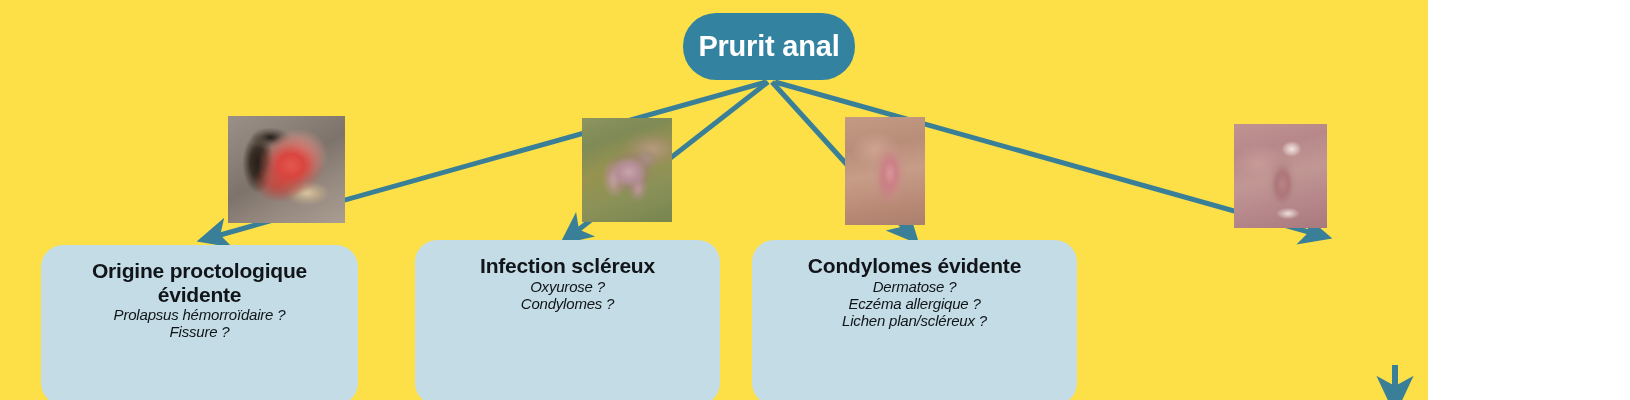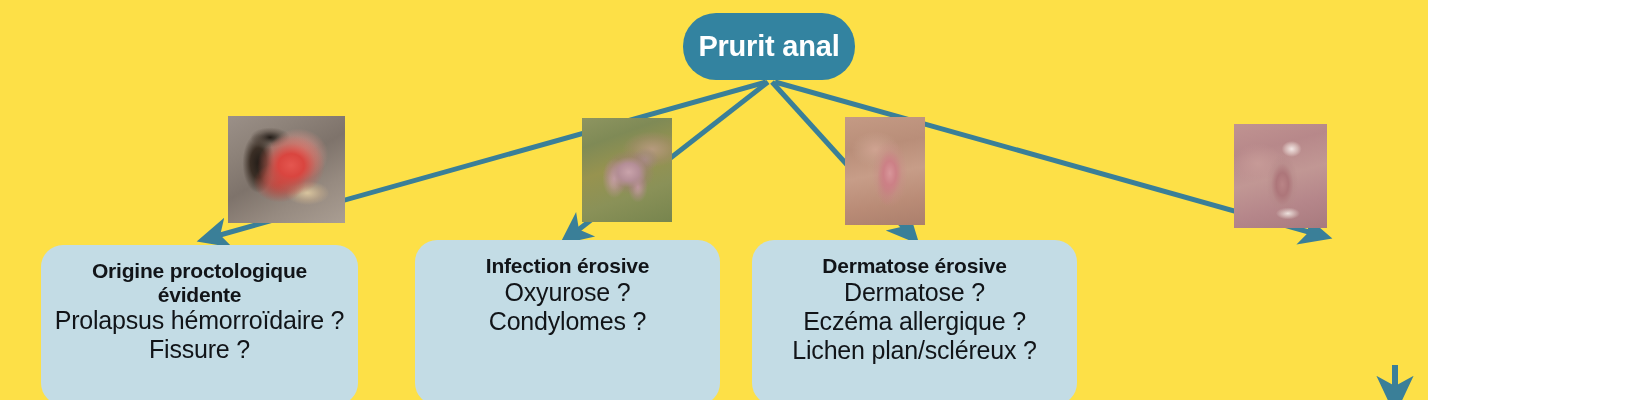--- a/index.html
+++ b/index.html
@@ -105,24 +105,25 @@
     color: #111418;
     overflow: hidden;
   }
   .box-title {
     font-size: 21px;
     font-weight: bold;
     line-height: 1.12;
     letter-spacing: -0.2px;
   }
   .box-line {
-    font-size: 25px;
+    font-size: 15px;
     font-weight: normal;
     line-height: 1.16;
     letter-spacing: -0.2px;
+    font-style: italic;
   }
   .box-1 { left: 41px;   top: 245px; width: 317px; height: 160px; }
   .box-2 { left: 415px;  top: 240px; width: 305px; height: 165px; }
   .box-3 { left: 752px;  top: 240px; width: 325px; height: 165px; }
   .box-4 { left: 1140px; top: 245px; width: 450px; height: 118px; }
 </style>
 </head>
 <body>
 
 <div id="canvas">
@@ -149,26 +150,26 @@
   <div class="photo photo-3"></div>
   <div class="photo photo-4"></div>
 
   <div class="box box-1">
     <div class="box-title">Origine proctologique évidente</div>
     <div class="box-line">Prolapsus hémorroïdaire ?</div>
     <div class="box-line">Fissure ?</div>
   </div>
 
   <div class="box box-2">
-    <div class="box-title">Infection érosive</div>
+    <div class="box-title">Infection scléreux</div>
     <div class="box-line">Oxyurose ?</div>
     <div class="box-line">Condylomes ?</div>
   </div>
 
   <div class="box box-3">
-    <div class="box-title">Dermatose érosive</div>
+    <div class="box-title">Condylomes évidente</div>
     <div class="box-line">Dermatose ?</div>
     <div class="box-line">Eczéma allergique ?</div>
     <div class="box-line">Lichen plan/scléreux ?</div>
   </div>
 
 
 </div>
 
 </body></html>

